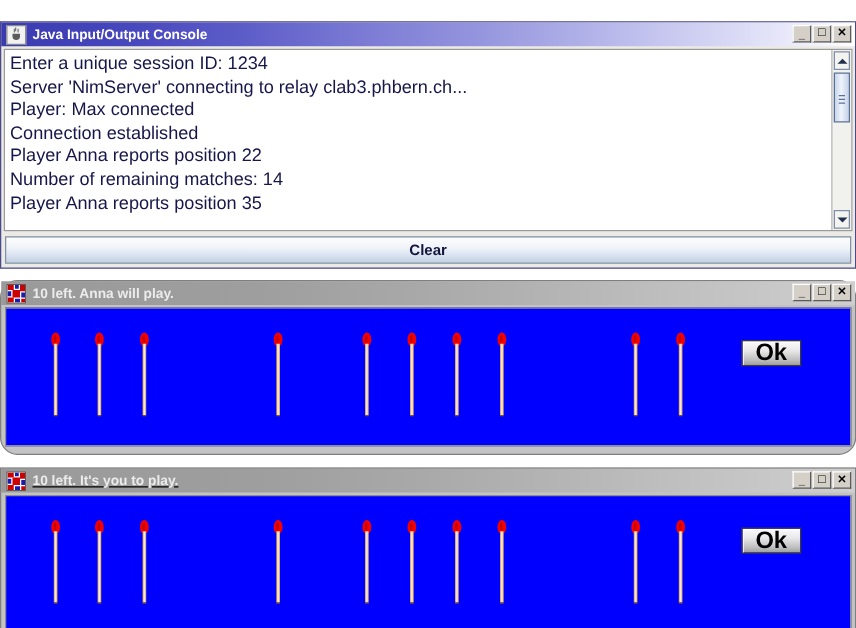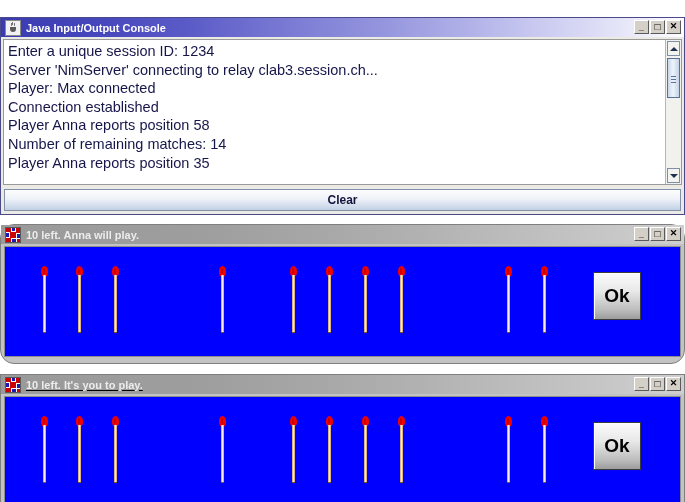--- a/index.html
+++ b/index.html
@@ -286,21 +286,21 @@
     left: 2px;
     top: 9px;
     width: 3px;
     background: linear-gradient(to right, #c08a52 0%, #f6dcc0 35%, #ffeedd 55%, #c98f55 100%);
     border-bottom: 1px solid #7a5426;
   }
 
   .ok-button {
     position: absolute;
     width: 48px;
-    height: 48px;
+    height: 21px;
     background: linear-gradient(to bottom, #fbfbfb 0%, #e8e8e8 40%, #bdbdbd 80%, #9d9d9d 100%);
     border: 1px solid #3a3a3a;
     box-sizing: border-box;
     display: flex;
     align-items: center;
     justify-content: center;
     font-size: 19px;
     font-weight: bold;
     color: #000000;
     box-shadow: inset 1px 1px 0 #ffffff;
@@ -324,24 +324,24 @@
         </span>
       <span class="tbtn tbtn-close">
           <span>✕</span>
         </span>
     </span>
   </div>
 
   <div class="console-body">
     <div class="console-text" id="console-text">
         <div class="console-line">Enter a unique session ID: 1234</div>
-        <div class="console-line">Server 'NimServer' connecting to relay clab3.session.ch...</div>
+        <div class="console-line">Server 'NimServer' connecting to relay clab3.phbern.ch...</div>
         <div class="console-line">Player: Max connected</div>
         <div class="console-line">Connection established</div>
-        <div class="console-line">Player Anna reports position 58</div>
+        <div class="console-line">Player Anna reports position 22</div>
         <div class="console-line">Number of remaining matches: 14</div>
         <div class="console-line">Player Anna reports position 35</div>
       </div>
     <div class="vscroll">
       <div class="scroll-arrow up"></div>
       <div class="scroll-thumb">
         <i style="top:17px"></i>
           <i style="top:20px"></i>
           <i style="top:23px"></i>
       </div>

